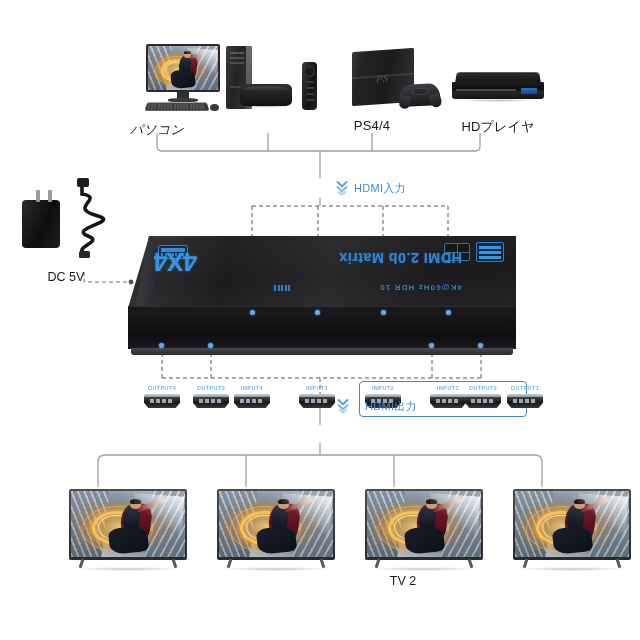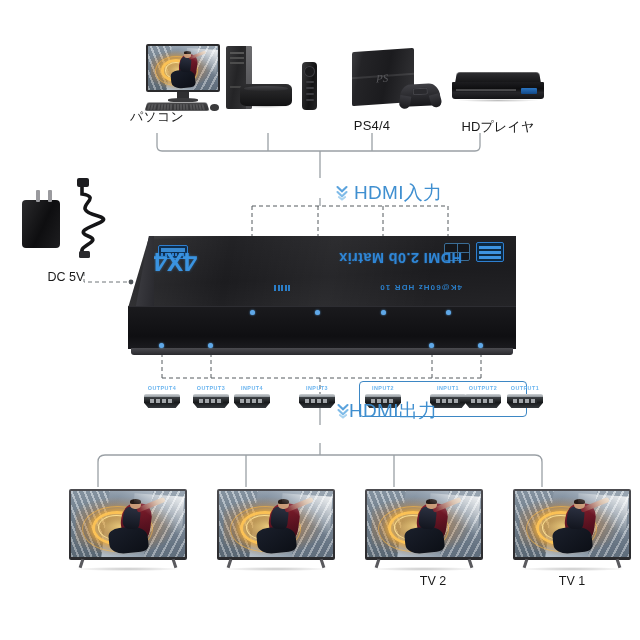--- a/index.html
+++ b/index.html
@@ -17,21 +17,21 @@
   .devlabel {
     font-size: 13px; color: #1a1a1a; text-align: center;
     white-space: nowrap; letter-spacing: .2px;
   }
   .tvlabel {
     font-size: 12.5px; color: #1a1a1a; text-align: center; white-space: nowrap;
   }
   .dclabel { font-size: 12.5px; color: #1a1a1a; text-align:center; white-space: nowrap; }
 
   .flowlabel {
-    font-size: 19px; color: #3f8fd0; white-space: nowrap;
+    font-size: 11px; color: #3f8fd0; white-space: nowrap;
     letter-spacing: .3px;
   }
 
   
   #wires { position:absolute; left:0; top:0; width:640px; height:640px; pointer-events:none; }
 
   
   .pc-wrap { left:146px; top:44px; width:112px; height:68px; }
   .monitor {
     position:absolute; left:0; top:0; width:74px; height:48px;
@@ -461,21 +461,21 @@
     <div class="mon-stand"></div>
       <div class="mon-base"></div>
     <div class="keyboard">
         <div class="kb-keys"></div>
       </div>
     <div class="mouse"></div>
     <div class="tower">
         <div class="tower-side"></div>
       </div>
   </div>
-  <div class="abs devlabel" style="left:107px; top:108px; width:100px;">パソコン</div>
+  <div class="abs devlabel" style="left:107px; top:121px; width:100px;font-style:italic;">パソコン</div>
 
   <div class="abs tvbox-wrap">
     <div class="atv"></div>
     <div class="atv-shadow"></div>
     <div class="remote">
       <div class="pad"></div>
       <div class="btn" style="top:19px"></div>
       <div class="btn" style="top:25px"></div>
       <div class="btn" style="top:31px"></div>
       <div class="btn" style="top:37px"></div>
@@ -583,21 +583,21 @@
     <div class="dot" style="left:122px; top:74px;"></div>
     <div class="dot" style="left:187px; top:74px;"></div>
     <div class="dot" style="left:253px; top:74px;"></div>
     <div class="dot" style="left:318px; top:74px;"></div>
     <div class="dot" style="left:31px;  top:107px;"></div>
     <div class="dot" style="left:80px;  top:107px;"></div>
     <div class="dot" style="left:301px; top:107px;"></div>
     <div class="dot" style="left:350px; top:107px;"></div>
   </div>
 
-  <div class="abs" style="left:337px; top:398px; display:flex; align-items:center; gap:0;">
+  <div class="abs" style="left:337px; top:398px; display:flex; align-items:center; gap:16px;">
     <svg width="12" height="16" viewBox="0 0 12 16">
       <path d="M1.5,2 L6,6.2 L10.5,2" fill="none" stroke="#5ba3dd" stroke-width="2.1" stroke-linecap="round"></path>
       <path d="M1.5,7 L6,11.2 L10.5,7" fill="none" stroke="#7fbbe8" stroke-width="2.1" stroke-linecap="round"></path>
       <path d="M2.8,12 L6,14.6 L9.2,12" fill="none" stroke="#a9d3f0" stroke-width="1.8" stroke-linecap="round"></path>
     </svg>
     <span class="flowlabel">HDMI出力</span>
   </div>
 
   <div class="tv abs" style="left:69px; top:489px;">
     <div class="bezel">
@@ -666,21 +666,21 @@
             <div class="head"></div>
             <div class="hair"></div>
             <div class="beam"></div>
     </div>
         </div>
       </div>
     <div class="leg l"></div>
       <div class="leg r"></div>
       <div class="shadow"></div>
   </div>
-  <div class="abs tvlabel" style="left:374px; top:574px; width:118px;">TV 2</div>
+  <div class="abs tvlabel" style="left:344px; top:574px; width:118px;">TV 2</div>
 
   <div class="tv abs" style="left:513px; top:489px;">
     <div class="bezel">
         <div class="scr">
           <div class="art">
       <div class="city-l"></div>
             <div class="city-r"></div>
       <div class="glow"></div>
             <div class="ring3"></div>
             <div class="ring"></div>
@@ -692,15 +692,14 @@
             <div class="head"></div>
             <div class="hair"></div>
             <div class="beam"></div>
     </div>
         </div>
       </div>
     <div class="leg l"></div>
       <div class="leg r"></div>
       <div class="shadow"></div>
   </div>
-  <div class="abs tvlabel" style="left:513px; top:574px; width:118px;">TV 1</div>
 
 </div>
 
 </body></html>

